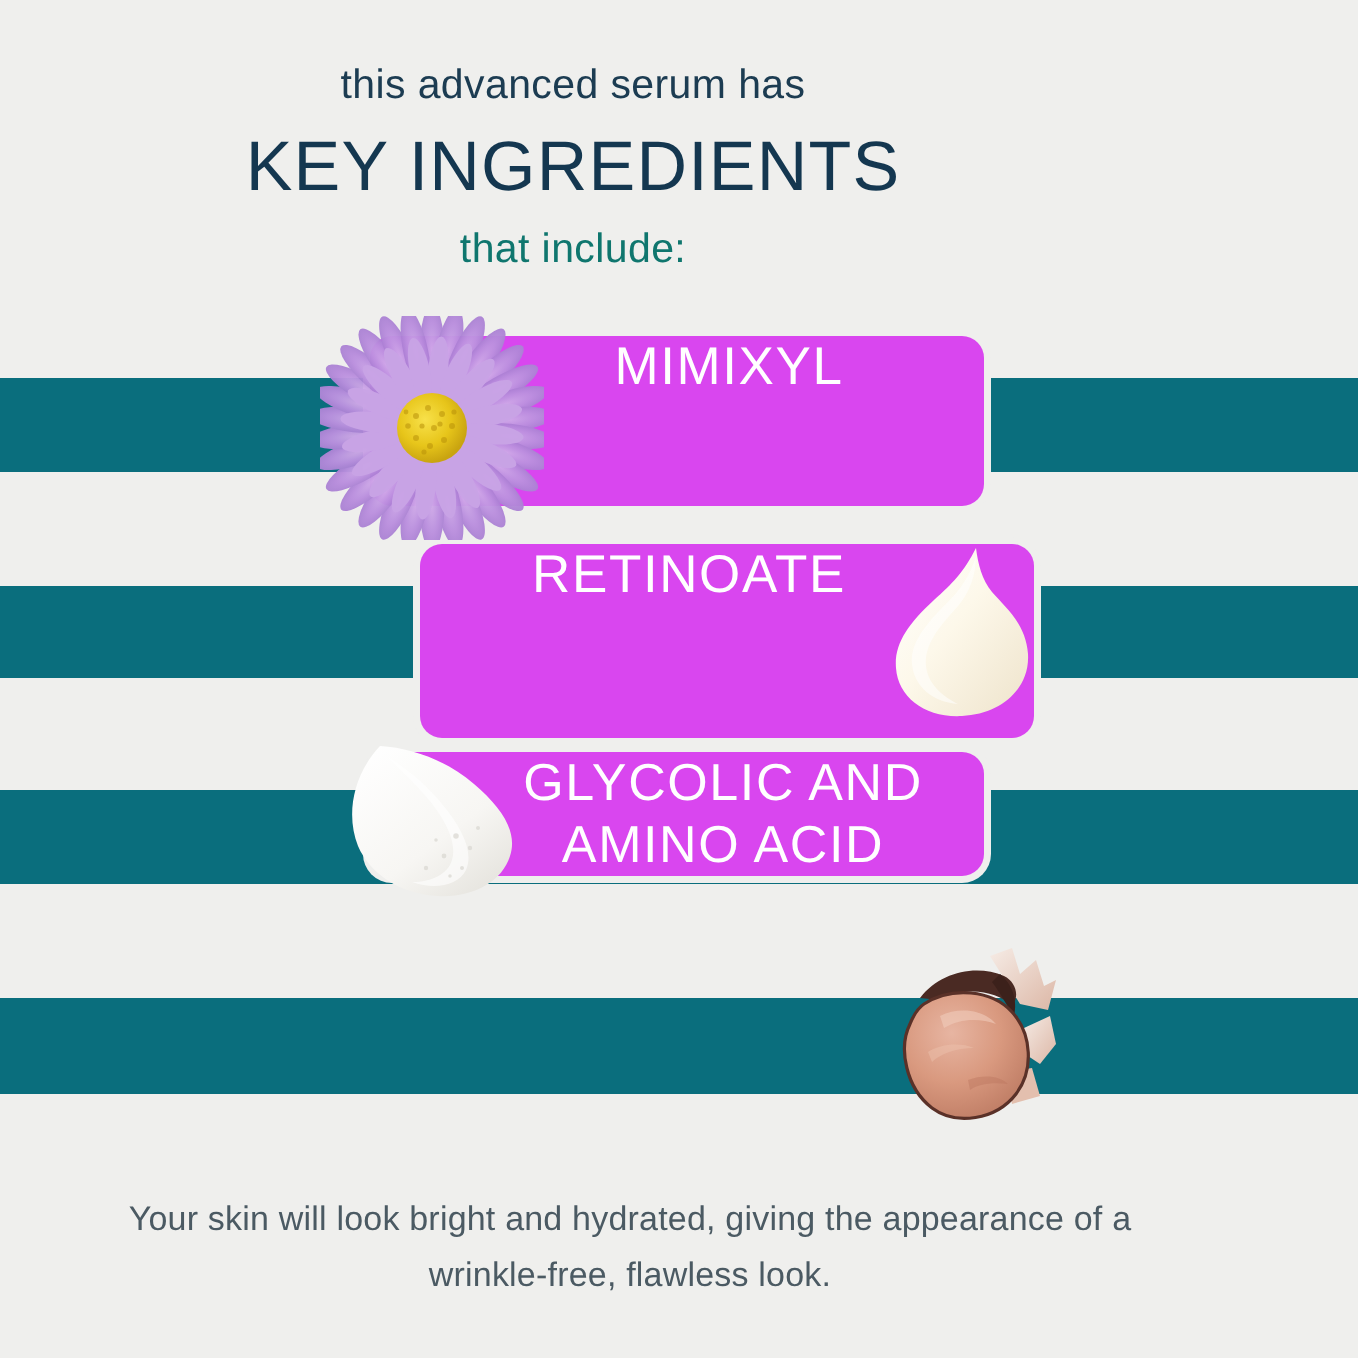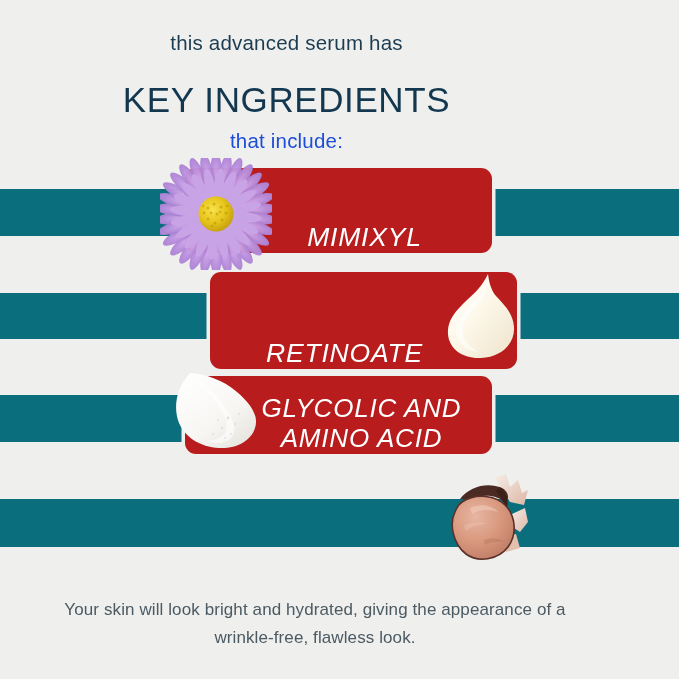--- a/index.html
+++ b/index.html
@@ -46,62 +46,61 @@
     letter-spacing: 0.2px;
     line-height: 1.25;
     font-weight: 400;
     color: #1c3c52;
   }
   #heading-main {
     font-size: 35px;
     letter-spacing: 0.6px;
     line-height: 1.3;
     font-weight: 400;
-    margin-top: 21px;
+    margin-top: 5px;
     color: #143750;
   }
   #heading-subline {
     font-size: 20.5px;
     letter-spacing: 0.2px;
     line-height: 1.25;
     margin-top: 6px;
     font-weight: 400;
-    color: #1d4ed8;
+    color: #0f766e;
   }
 
   
   .card {
     position: absolute;
-    background: #b91c1c;
+    background: #d946ef;
     border-radius: 11px;
     box-shadow: 0 0 0 3.5px #efefed;
     z-index: 3;
     display: flex;
-    align-items: flex-end;
+    align-items: flex-start;
     box-sizing: border-box;
-    font-style: italic;
   }
   .card-label {
     color: #ffffff;
     font-size: 26.5px;
     letter-spacing: 0.8px;
     line-height: 1.18;
     font-weight: 400;
     white-space: pre-line;
     width: 100%;
     text-align: center;
   }
 
   #card-1 { left: 185px; top: 168px; width: 307px; height: 85px; }
   #card-1 .card-label { padding-left: 52px; }
 
   #card-2 { left: 186px; top: 272px; width: 307px; height: 97px; margin-left: 24px; }
   #card-2 .card-label { padding-right: 38px; }
 
-  #card-3 { left: 185px; top: 376px; width: 307px; height: 78px; }
+  #card-3 { left: 185px; top: 376px; width: 307px; height: 62px; }
   #card-3 .card-label { padding-left: 46px; font-size: 26px; }
 
   #card-4 { left: 186px; top: 478px; width: 307px; height: 88px; }
   #card-4 .card-label { padding-right: 40px; }
 
   
   .art {
     position: absolute;
     z-index: 6;
     pointer-events: none;

